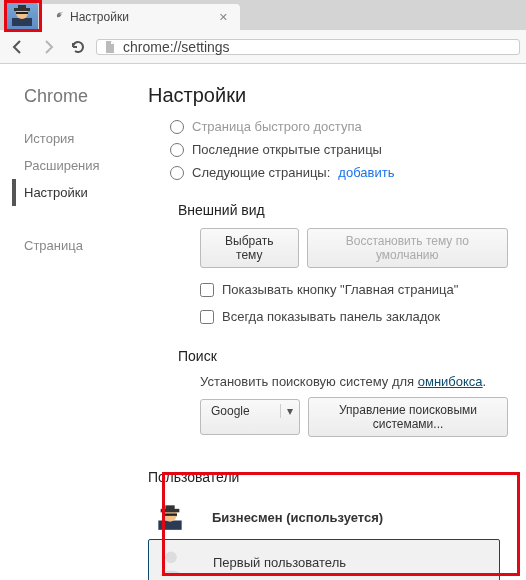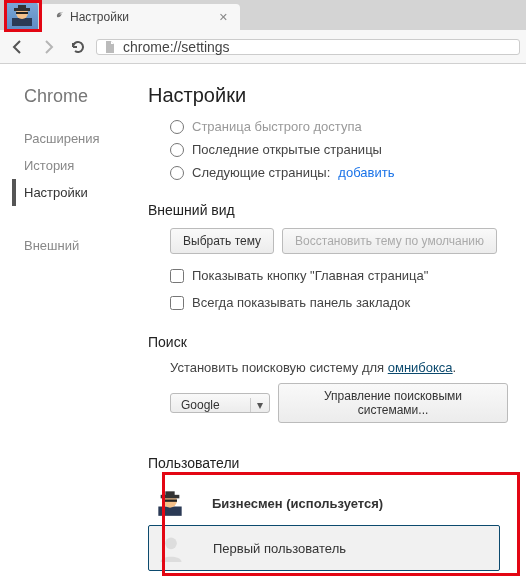--- a/index.html
+++ b/index.html
@@ -80,21 +80,21 @@
     margin-left:-12px;
   }
   .side-item.active { color:#333; border-left-color:#555; }
   .side-gap { height: 26px; }
   .main {
     flex:1;
     padding: 20px 18px 10px 18px;
     overflow:hidden;
   }
   .main h1 { font-size:20px; font-weight:400; color:#222; margin-bottom:10px; }
-  .section { margin-top:18px; }
+  .section { margin-top:18px;margin-left:30px; }
   .section-title { font-size:14px; color:#222; margin-bottom:10px; }
   .radio-row {
     display:flex; align-items:center; gap:8px;
     padding: 4px 0 4px 22px;
     font-size:13px; color:#444;
   }
   .radio-row .link { color:#1a73e8; cursor:pointer; }
   input[type=radio], input[type=checkbox] {
     width:14px; height:14px;
   }
@@ -116,21 +116,21 @@
   button.ui-btn:disabled { color:#aaa; }
   .small-text {
     font-size:13px; color:#444; padding-left:22px; margin-bottom:8px;
   }
   .small-text .link { color:#0c4a6e; cursor:pointer; text-decoration:underline; }
   .select-row { display:flex; gap:8px; padding-left:22px; align-items:center; }
   .fake-select {
     display:flex; align-items:center; justify-content:space-between;
     border:1px solid #bbb; border-radius:3px;
     background: linear-gradient(#f9f9f9,#ececec);
-    padding: 4px 6px 0 10px;
+    padding: 4px 6px 16px 10px;
     min-width:100px;
     font-size:12px;
     cursor:pointer;
   }
   .fake-select .dd { border-left:1px solid #ccc; padding-left:6px; color:#555; }
   
   .users-section {
     position: relative;
     margin-top: 26px;
     margin-left: -8px;
@@ -204,25 +204,25 @@
       <path fill="#bbb" d="M3 1h5l3 3v9H3z"></path>
         <path fill="#fff" d="M8 1v3h3"></path>
     </svg>
     <span class="omnibox-text">chrome://settings</span>
   </div>
 </div>
 
 <div class="content">
   <div class="sidebar">
     <div class="sidebar-brand">Chrome</div>
+    <div class="side-item">История</div>
     <div class="side-item">Расширения</div>
-    <div class="side-item">История</div>
     <div class="side-item active">Настройки</div>
     <div class="side-gap"></div>
-    <div class="side-item">Внешний</div>
+    <div class="side-item">Страница</div>
   </div>
 
   <div class="main">
     <h1>Настройки</h1>
 
     <div class="radio-row" style="margin-top:-2px; color:#999;align-items:flex-end;">
       <input type="radio" name="su" style="">
       <span>Страница быстрого доступа</span>
     </div>
     <div class="radio-row">

